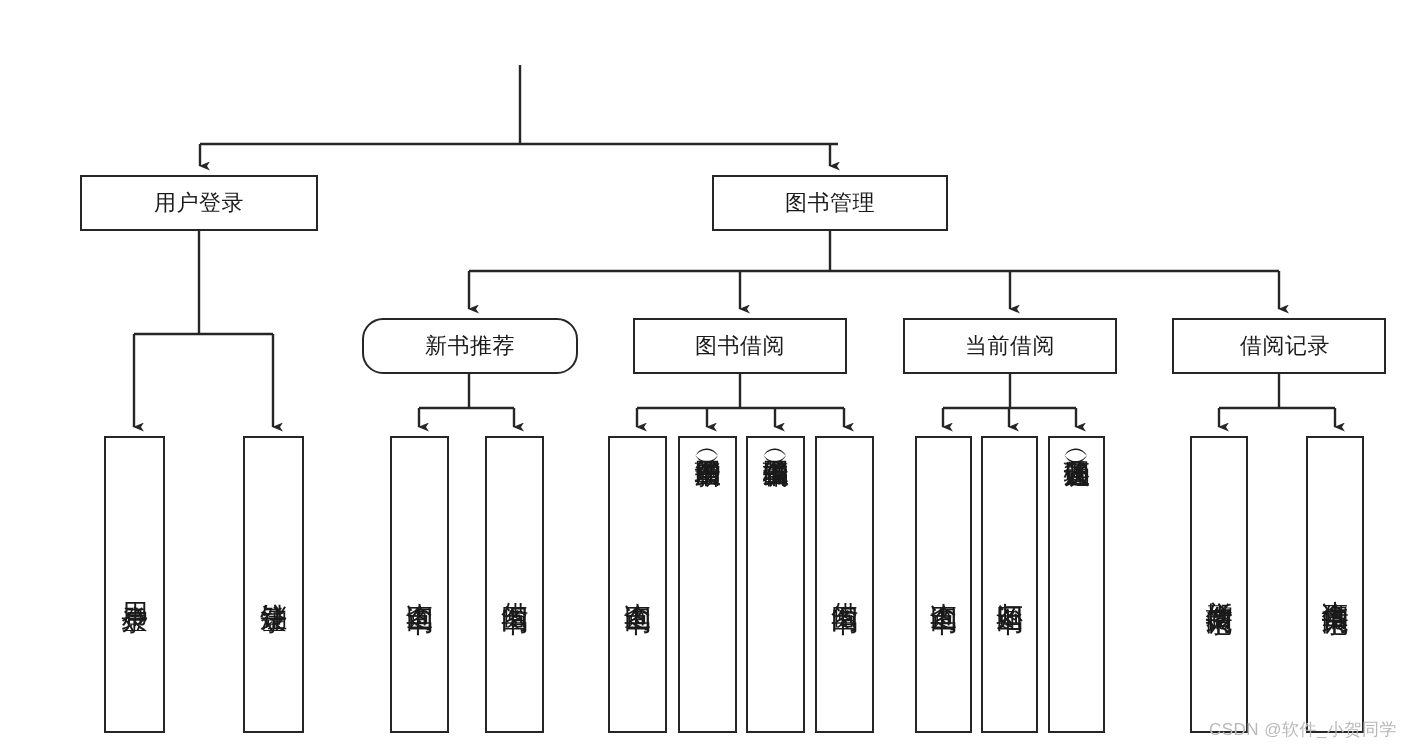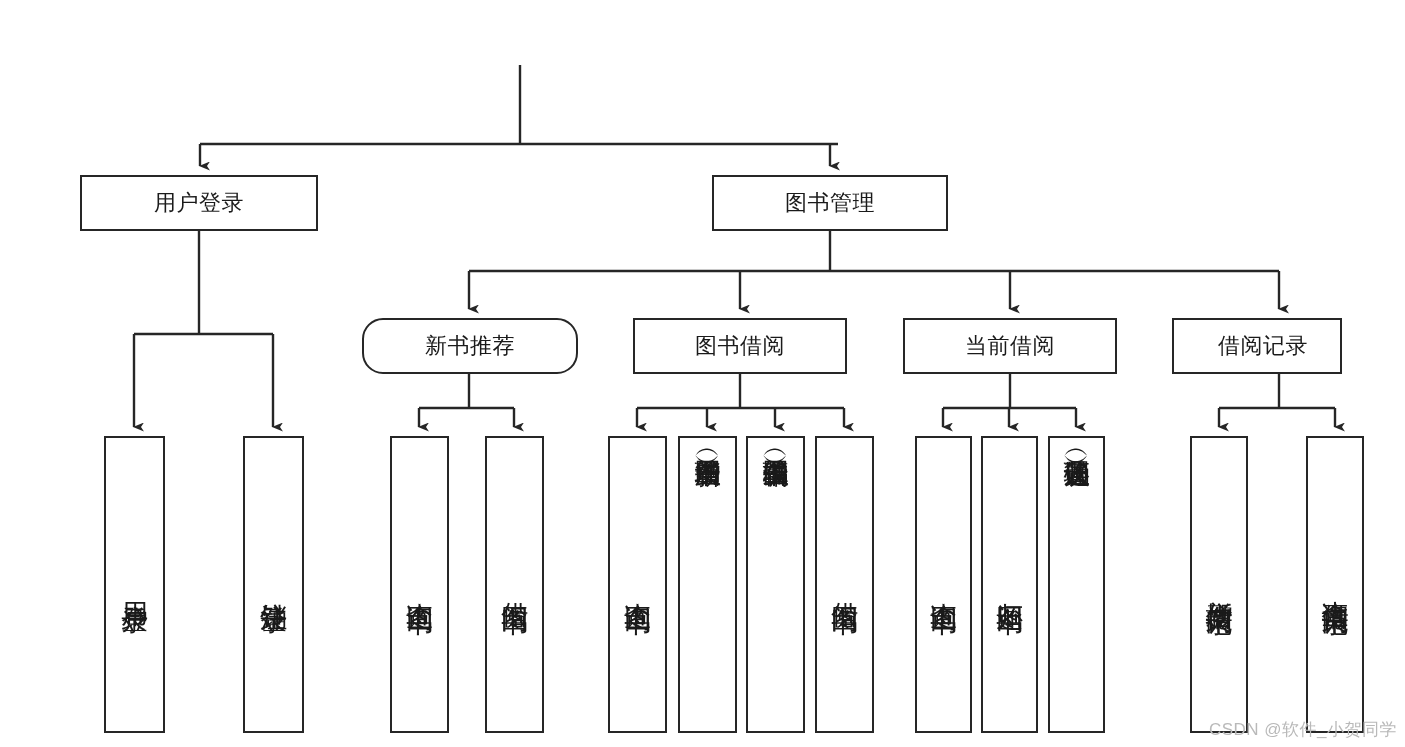--- a/index.html
+++ b/index.html
@@ -168,21 +168,21 @@
 
   <div class="node h" style="left: 362px; top: 318px; width: 216px; height: 56px; border-radius: 21px;">
     <span class="label">新书推荐</span>
   </div>
   <div class="node h" style="left: 633px; top: 318px; width: 214px; height: 56px;">
     <span class="label">图书借阅</span>
   </div>
   <div class="node h" style="left: 903px; top: 318px; width: 214px; height: 56px;">
     <span class="label">当前借阅</span>
   </div>
-  <div class="node h" style="left: 1172px; top: 318px; width: 170px; height: 56px; padding-left: 12px;">
+  <div class="node h" style="left: 1172px; top: 318px; width: 214px; height: 56px; padding-left: 12px;">
     <span class="label">借阅记录</span>
   </div>
 
   <div class="node v" style="left: 104px; top: 436px; width: 61px; height: 297px;">
     <span class="label">用户登录</span>
   </div>
   <div class="node v" style="left: 243px; top: 436px; width: 61px; height: 297px;">
     <span class="label">注销登录</span>
   </div>
   <div class="node v" style="left: 390px; top: 436px; width: 59px; height: 297px;">

